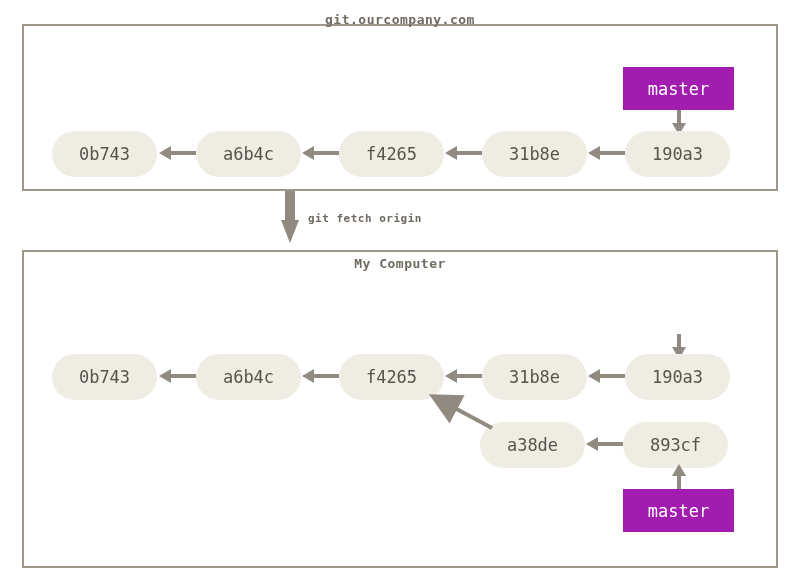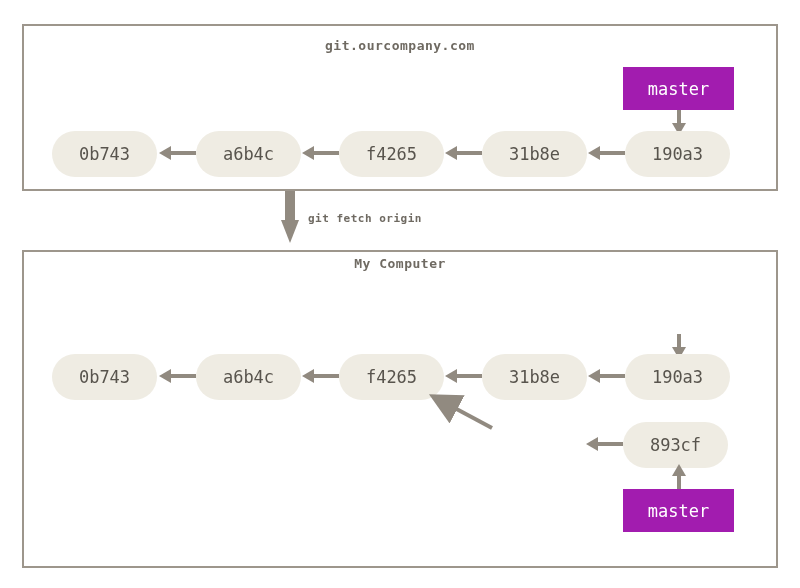--- a/index.html
+++ b/index.html
@@ -30,21 +30,21 @@
     position: absolute;
     width: 100%;
     text-align: center;
     font-family: "DejaVu Sans Mono", "Liberation Mono", monospace;
     font-size: 13px;
     font-weight: bold;
     color: #6f6a62;
     letter-spacing: 0.5px;
     white-space: nowrap;
   }
-  #title-remote { left: 0; top: 38px; }
+  #title-remote { left: 0; top: 12px; }
   #title-local  { left: 0; top: 256px; }
 
   
   .commit {
     position: absolute;
     width: 105px;
     height: 46px;
     border-radius: 23px;
     background: #efece3;
     color: #58544d;
@@ -203,20 +203,21 @@
   <div class="commit" style="left:196px; top:354px;">a6b4c</div>
   <div class="commit" style="left:339px; top:354px;">f4265</div>
   <div class="commit" style="left:482px; top:354px;">31b8e</div>
   <div class="commit" style="left:625px; top:354px;">190a3</div>
 
   <div class="arrow-left" style="left:170px; top:374px; width:26px;"></div>
   <div class="arrow-left" style="left:313px; top:374px; width:26px;"></div>
   <div class="arrow-left" style="left:456px; top:374px; width:26px;"></div>
   <div class="arrow-left" style="left:599px; top:374px; width:26px;"></div>
 
+  <div class="commit" style="left:480px; top:422px;">a38de</div>
   <div class="commit" style="left:623px; top:422px;">893cf</div>
 
   <div class="arrow-left" style="left:597px; top:442px; width:26px;"></div>
 
   <svg class="diag-arrow" viewBox="0 0 800 588" xmlns="http://www.w3.org/2000/svg">
     <defs>
       <marker id="diagHead" markerWidth="8" markerHeight="8" refX="6" refY="4" orient="auto" markerUnits="strokeWidth">
         <path d="M0,0 L8,4 L0,8 z" fill="#918a80"></path>
       </marker>
     </defs>

